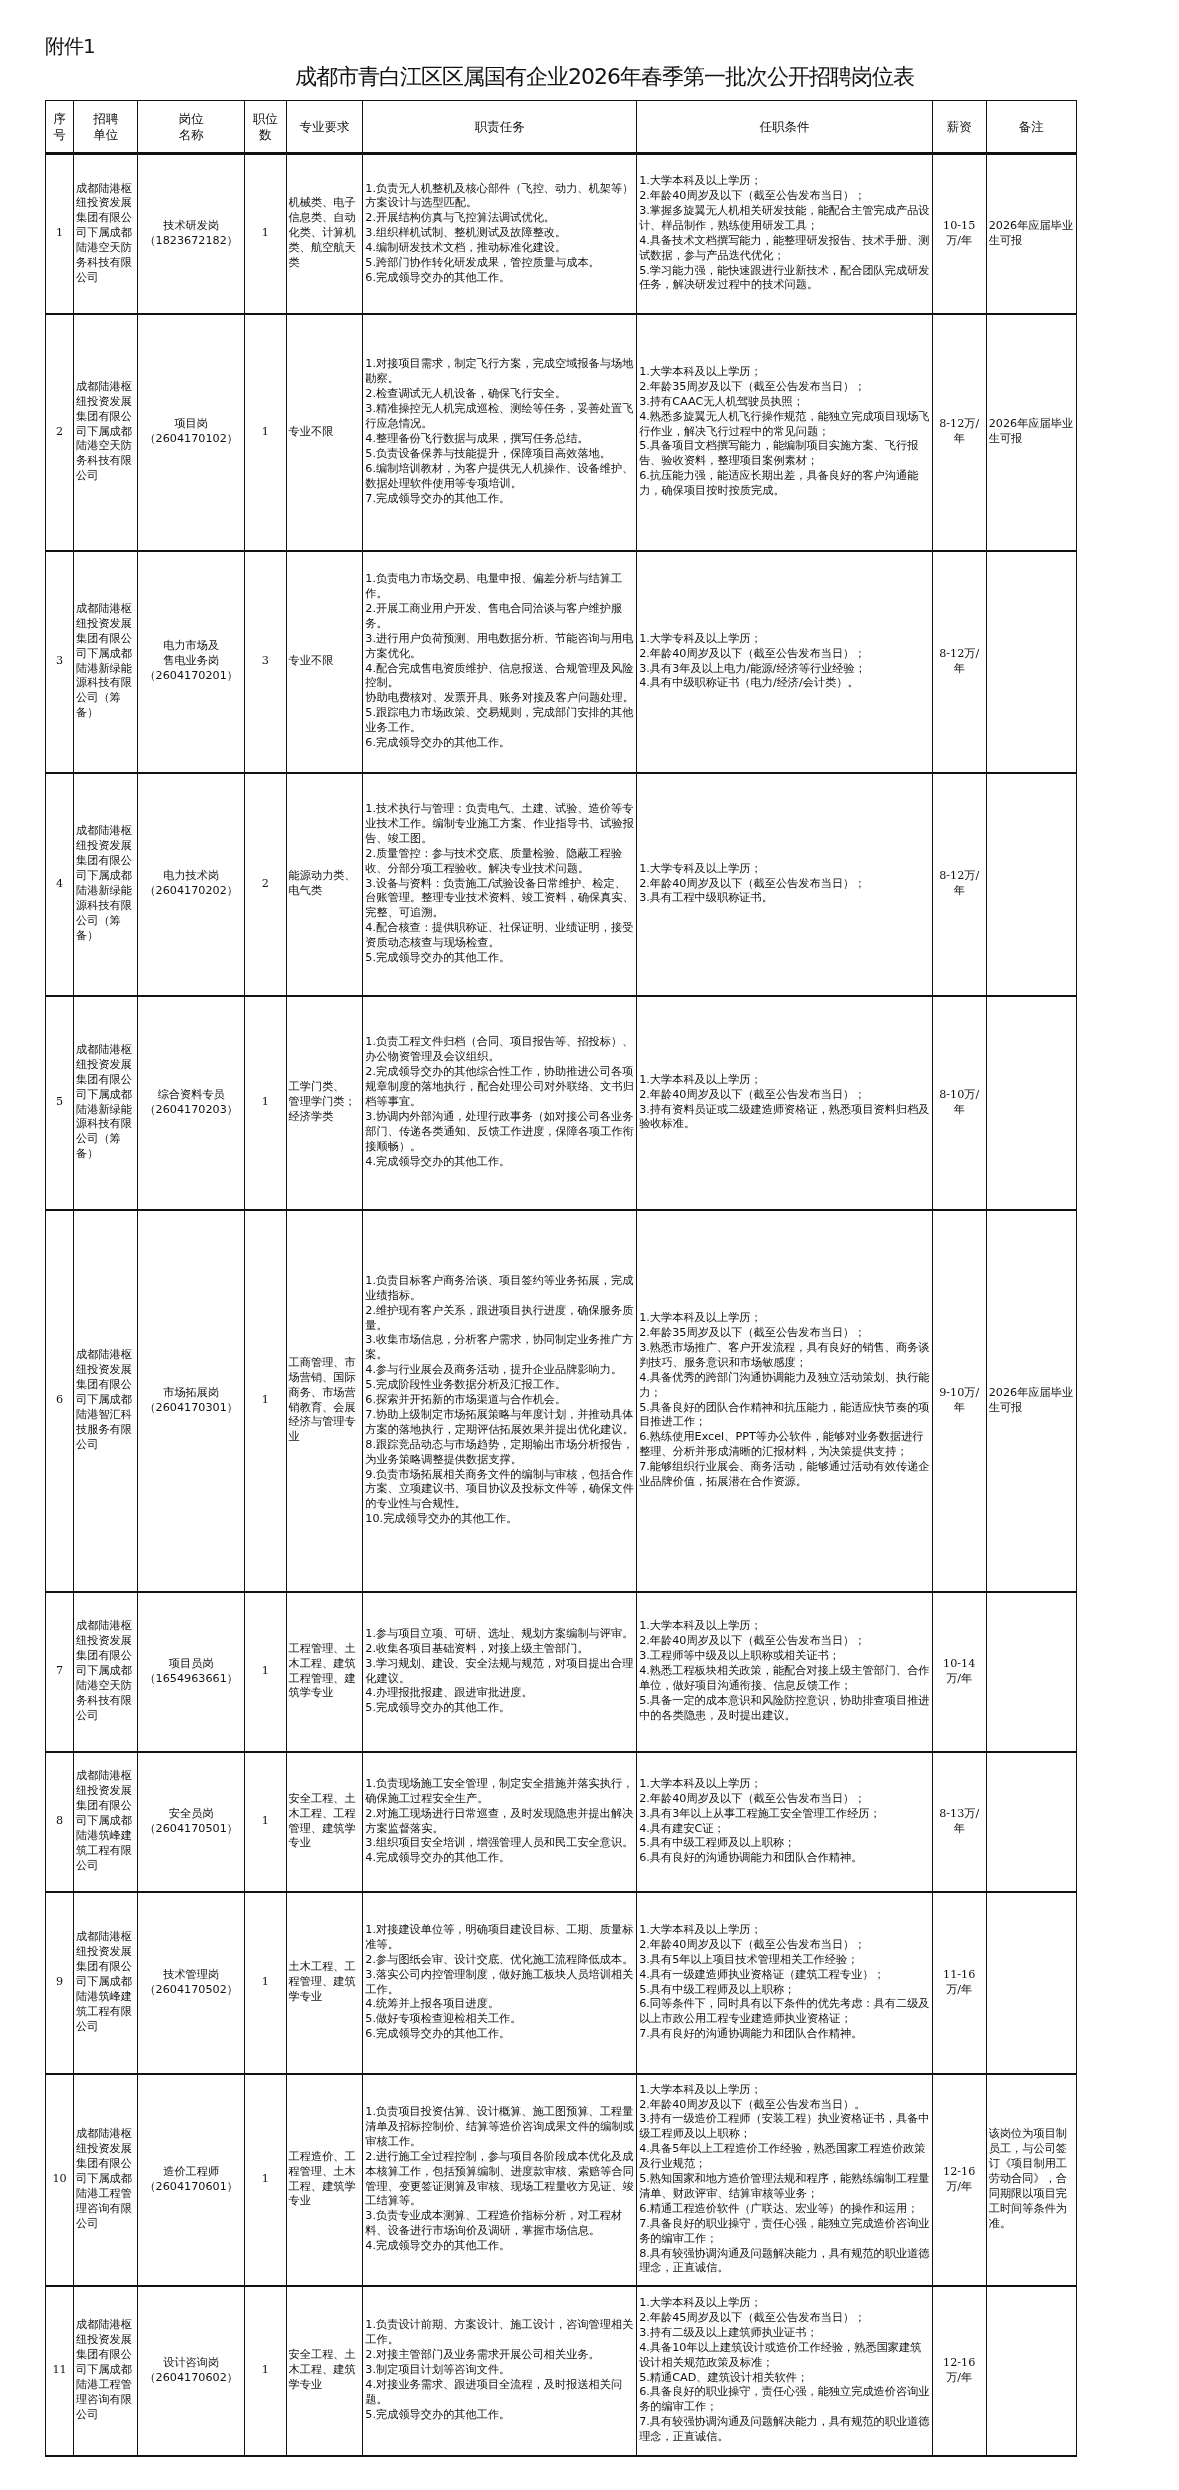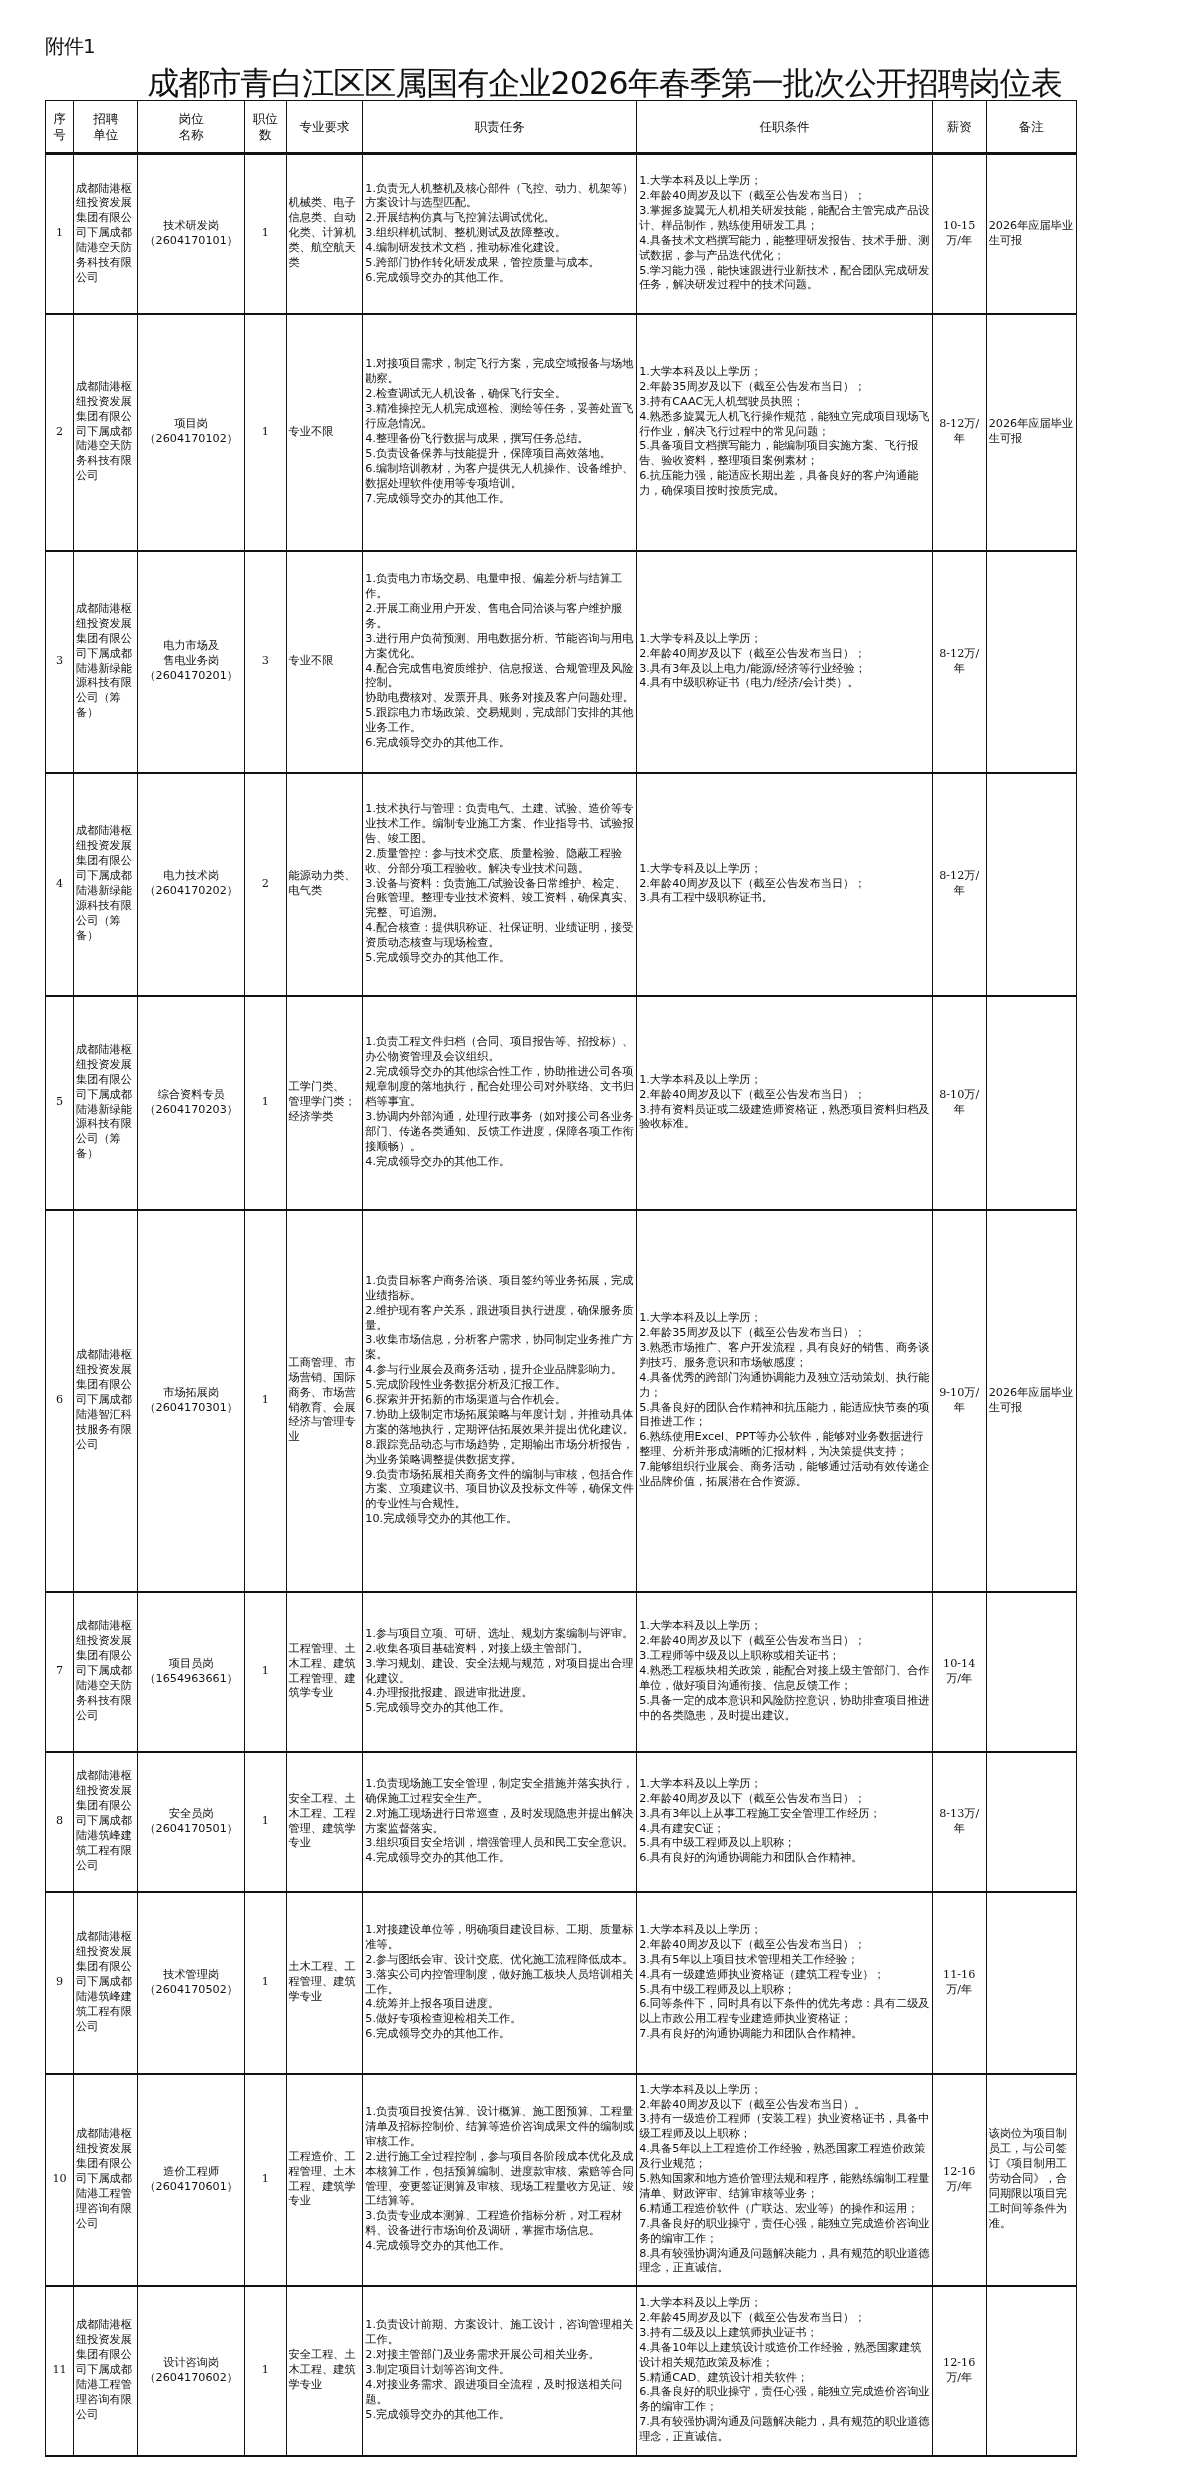--- a/index.html
+++ b/index.html
@@ -1,18 +1,18 @@
 <!DOCTYPE html>
 <html><head>
 <meta charset="utf-8">
 <style>
   html,body{margin:0;padding:0;background:#fff;}
   body{width:1179px;height:2490px;position:relative;overflow:hidden;font-family:"DejaVu Sans","Liberation Sans",sans-serif;color:#111;}
   .attach{position:absolute;left:45px;top:33px;font-size:20px;letter-spacing:-1px;}
-  .title{position:absolute;left:0;width:1179px;top:62px;text-align:center;font-size:32px;letter-spacing:-1px;padding-left:30px;box-sizing:border-box;}
+  .title{position:absolute;left:0;width:1179px;top:62px;text-align:center;font-size:22px;letter-spacing:-1px;padding-left:30px;box-sizing:border-box;}
   table{position:absolute;left:45px;top:100px;width:1032px;border-collapse:collapse;table-layout:fixed;}
   th,td{border:1.5px solid #111;font-size:11.2px;line-height:14.9px;padding:0 2px;vertical-align:middle;}
   th{font-weight:normal;text-align:center;height:51px;font-size:12.5px;line-height:16px;}
   thead tr{border-bottom:3px solid #111;}
   tbody tr{border-bottom:2.5px solid #111;}
   td.c{text-align:center;}
   td.l{text-align:left;}
   td.num{font-family:"DejaVu Serif","Liberation Serif",serif;}
   .pre{white-space:pre-line;}
 </style>
@@ -49,21 +49,21 @@
       <th class="pre">任职条件</th>
       <th class="pre">薪资</th>
       <th class="pre">备注</th>
     </tr>
   </thead>
   <tbody id="tbody">
       <tr style="height: 160px;">
         <td class="c num">1</td>
         <td class="l">成都陆港枢纽投资发展集团有限公司下属成都陆港空天防务科技有限公司</td>
         <td class="c pre">技术研发岗
-（2604170101）</td>
+（1823672182）</td>
         <td class="c num">1</td>
         <td class="l pre">机械类、电子信息类、自动化类、计算机类、航空航天类</td>
         <td class="l pre">1.负责无人机整机及核心部件（飞控、动力、机架等）方案设计与选型匹配。
 2.开展结构仿真与飞控算法调试优化。
 3.组织样机试制、整机测试及故障整改。
 4.编制研发技术文档，推动标准化建设。
 5.跨部门协作转化研发成果，管控质量与成本。
 6.完成领导交办的其他工作。</td>
         <td class="l pre">1.大学本科及以上学历；
 2.年龄40周岁及以下（截至公告发布当日）；

